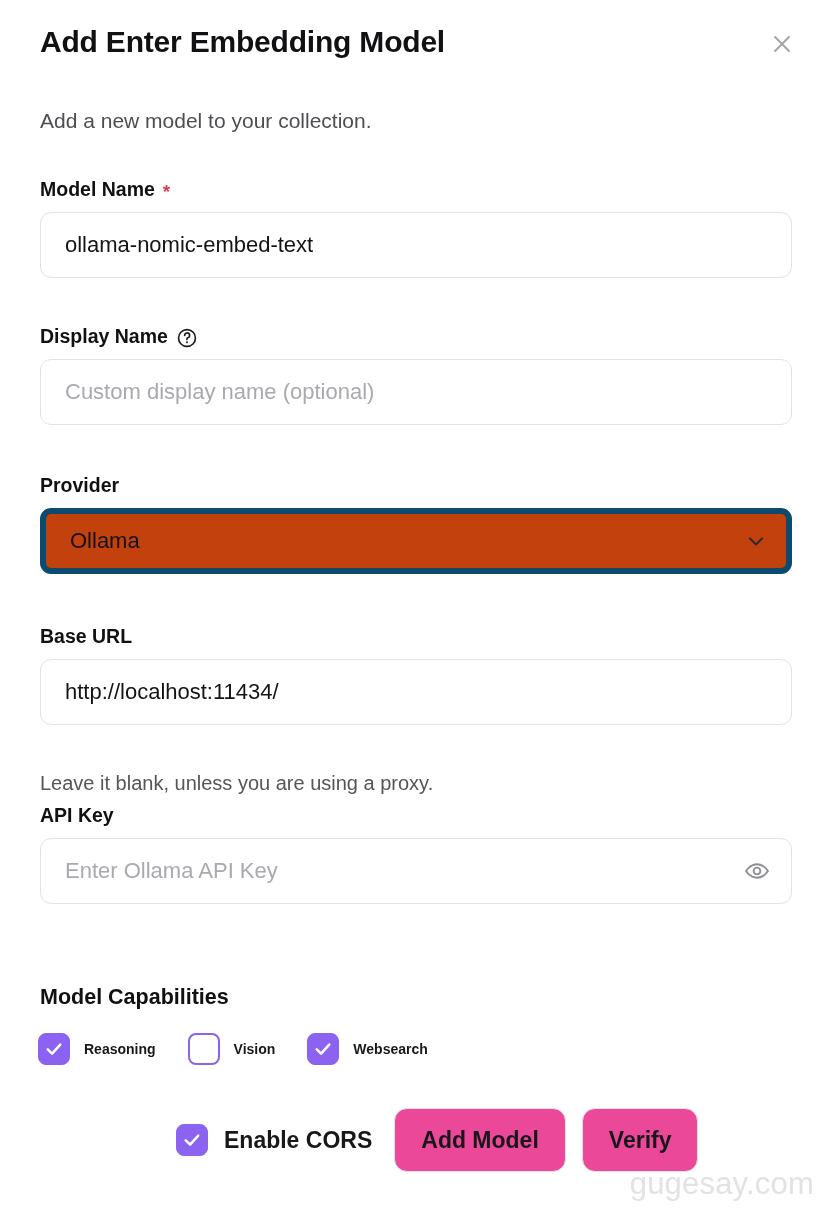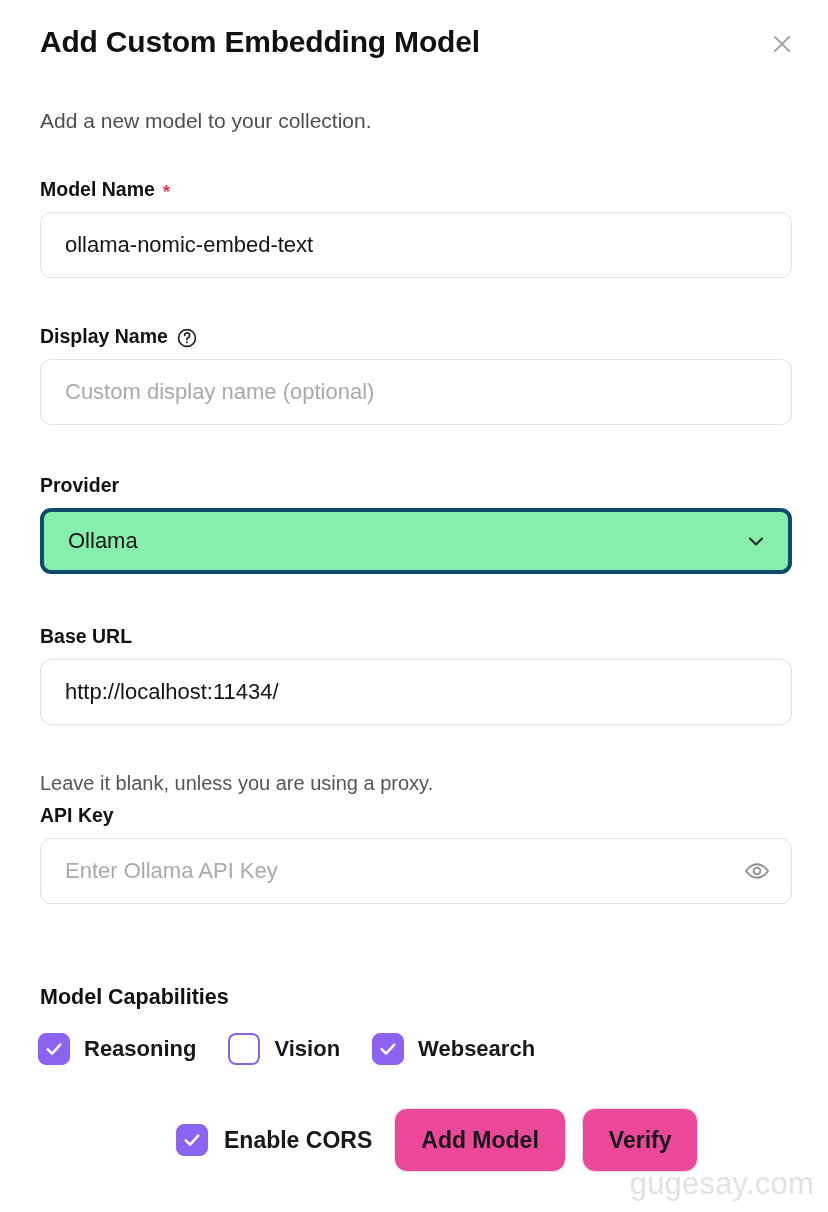--- a/index.html
+++ b/index.html
@@ -131,23 +131,23 @@
     cursor: pointer;
   }
   .eye-button svg { display: block; }
 
   
   .select-wrap { position: relative; width: 752px; }
   .select-box {
     box-sizing: border-box;
     width: 752px;
     height: 66px;
-    border: 4px solid #0c4a6e;
+    border: 6px solid #0c4a6e;
     border-radius: 11px;
-    background: #86efac;
+    background: #c2410c;
     font-size: 22px;
     color: #141417;
     padding: 0 24px;
     display: flex;
     align-items: center;
     cursor: pointer;
   }
   .select-chevron {
     position: absolute;
     right: 24px;
@@ -208,21 +208,21 @@
     background: #8b63f0;
     border: 1px solid #8b63f0;
   }
   .checkbox.unchecked {
     background: #ffffff;
     border: 2px solid #8b63f0;
   }
   .checkbox svg { display: block; }
 
   .cap-label {
-    font-size: 22px;
+    font-size: 14px;
     font-weight: bold;
     color: #18181b;
     white-space: nowrap;
   }
 
   
   .footer-row {
     position: absolute;
     left: 176px;
     top: 1108px;
@@ -271,21 +271,21 @@
     letter-spacing: 0.2px;
     user-select: none;
   }
 </style>
 </head>
 <body>
 
 <div class="dialog">
 
   <div class="dialog-header">
-    <h1 class="dialog-title">Add Custom Embedding Model</h1>
+    <h1 class="dialog-title">Add Enter Embedding Model</h1>
     <button class="close-button">
       <span>
         <svg width="24" height="24" viewBox="0 0 24 24" fill="none" stroke="#a6a6aa" stroke-width="2" stroke-linecap="round">
           <line x1="5" y1="5" x2="19" y2="19"></line>
           <line x1="19" y1="5" x2="5" y2="19"></line>
         </svg>
       </span>
     </button>
   </div>
 

